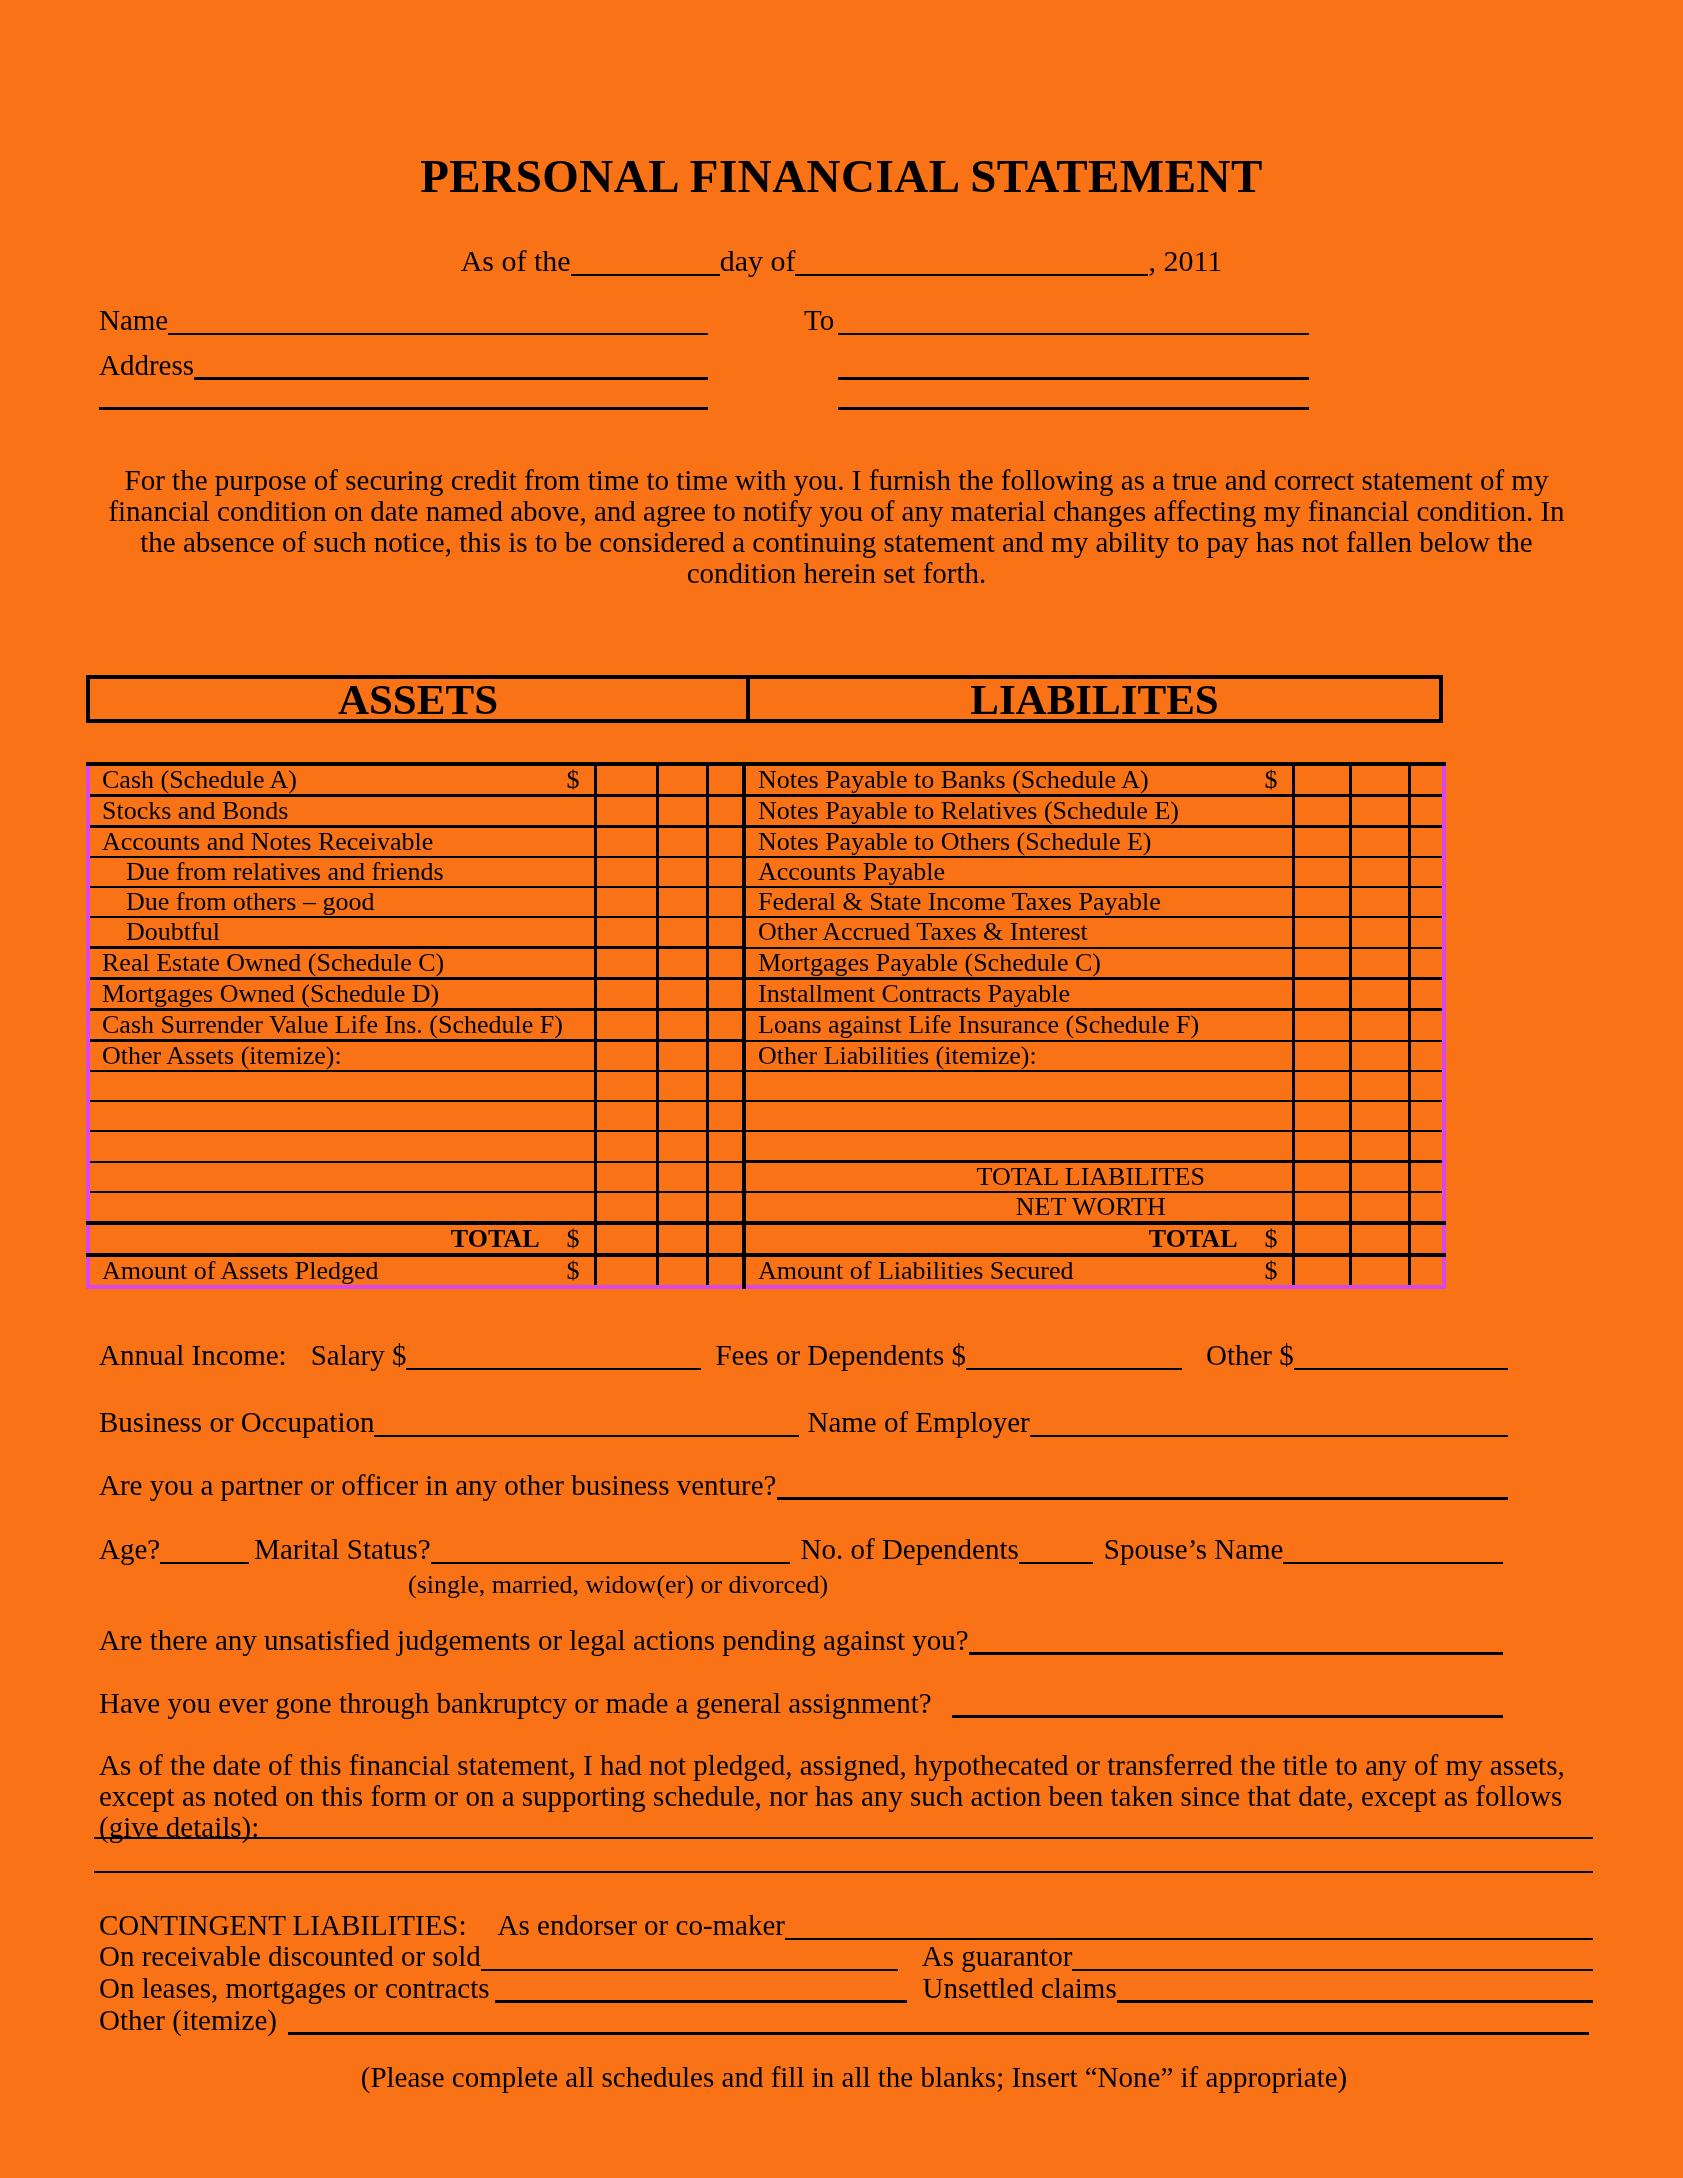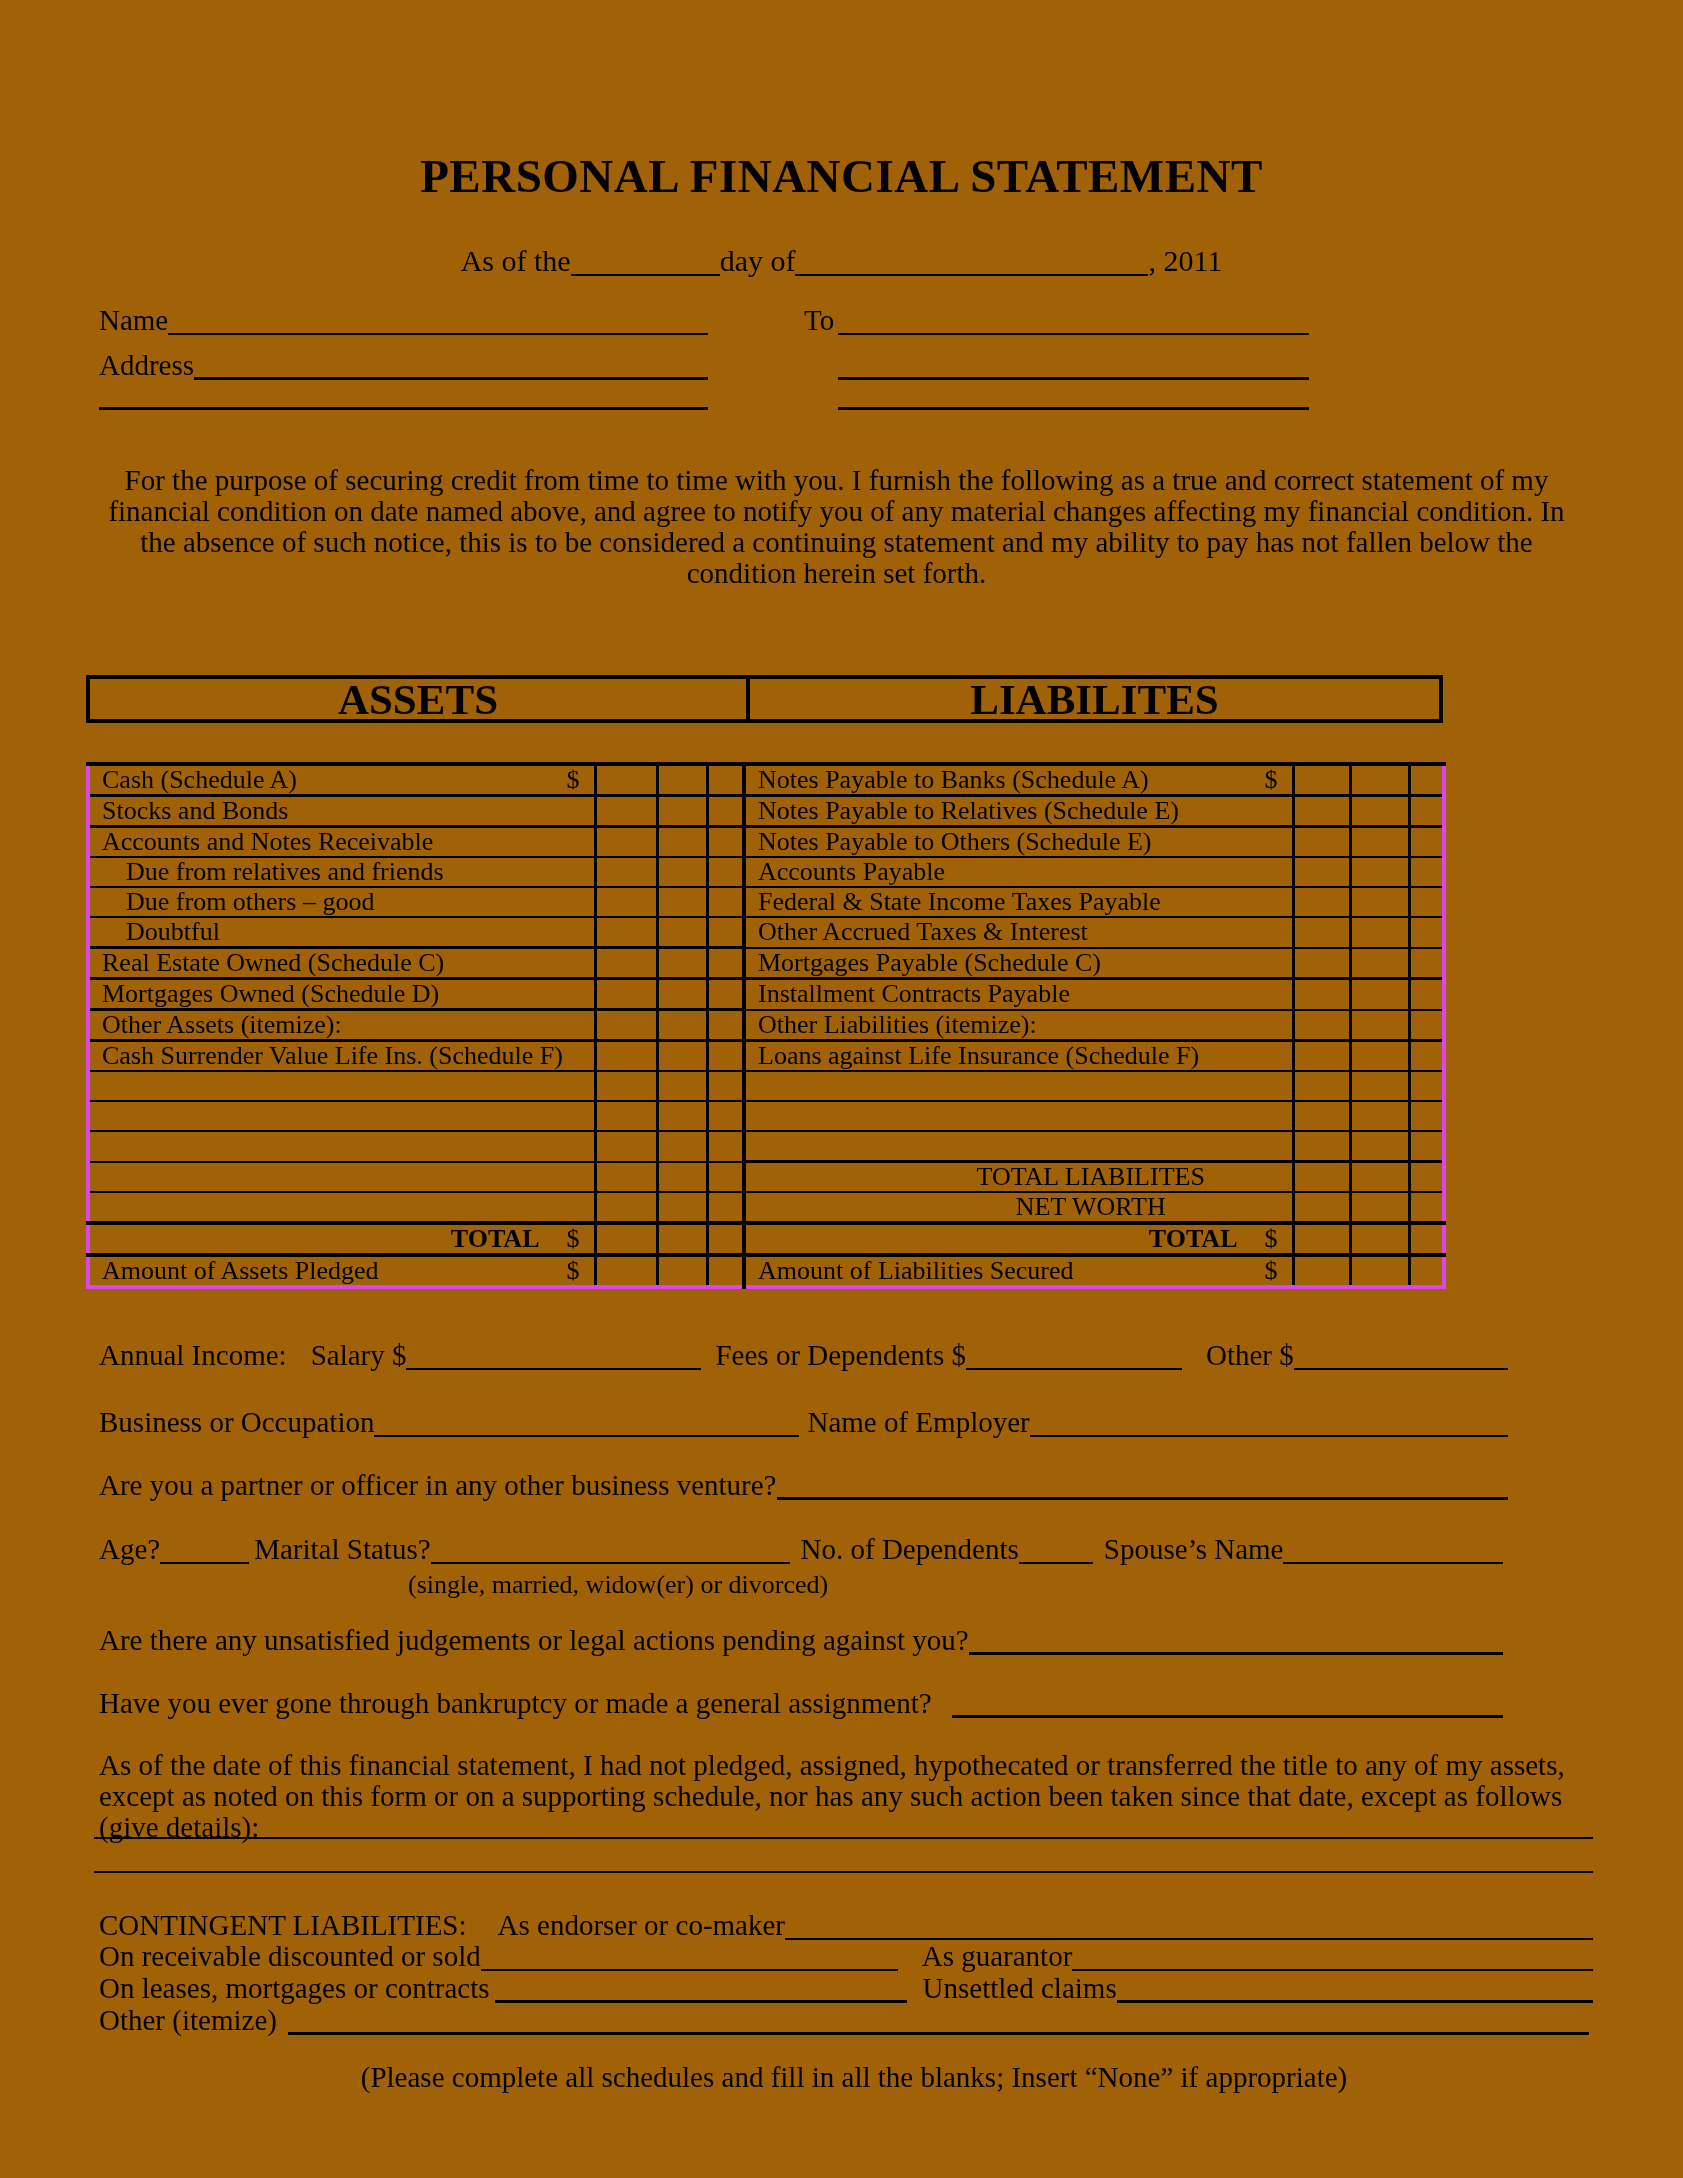--- a/index.html
+++ b/index.html
@@ -1,16 +1,16 @@
 <!DOCTYPE html>
 <html><head>
 <meta charset="utf-8">
 <style>
   html,body{margin:0;padding:0;background:#888;}
-  .page{position:relative;width:1683px;height:2178px;background:#a16207;color:#000;
+  .page{position:relative;width:1683px;height:2178px;background:#f97316;color:#000;
         font-family:"Liberation Serif","DejaVu Serif",serif;font-size:29px;overflow:hidden;}
   .abs{position:absolute;}
   
   .title{left:0;right:0;top:149px;text-align:center;font-size:47px;font-weight:bold;letter-spacing:0.5px;}
   
   .asof{left:0;right:0;top:244px;display:flex;justify-content:center;align-items:flex-end;font-size:30px;}
   .u{display:inline-block;border-bottom:2px solid #000;height:8px;margin-bottom:2px;}
   .u3{border-bottom-width:3px;}
   
   .nameblock{left:99px;top:301px;width:1210px;display:flex;}
@@ -194,38 +194,38 @@
             <td class="lbl bt3">Mortgages Owned (Schedule D)</td>
             <td class="amt bt3"></td>
             <td class="amt bt3"></td>
             <td class="amt bt3"></td>
             <td class="lbl bt3 llbl">Installment Contracts Payable</td>
             <td class="amt bt3"></td>
             <td class="amt bt3"></td>
             <td class="amt bt3"></td>
           </tr>
           <tr>
+            <td class="lbl bt3">Cash Surrender Value Life Ins. (Schedule F)</td>
+            <td class="amt bt3"></td>
+            <td class="amt bt3"></td>
+            <td class="amt bt3"></td>
+            <td class="lbl bt3 llbl">Loans against Life Insurance (Schedule F)</td>
+            <td class="amt bt3"></td>
+            <td class="amt bt3"></td>
+            <td class="amt bt3"></td>
+          </tr>
+          <tr>
             <td class="lbl bt3">Other Assets (itemize):</td>
             <td class="amt bt3"></td>
             <td class="amt bt3"></td>
             <td class="amt bt3"></td>
             <td class="lbl bt2 llbl">Other Liabilities (itemize):</td>
             <td class="amt bt2"></td>
             <td class="amt bt2"></td>
             <td class="amt bt2"></td>
-          </tr>
-          <tr>
-            <td class="lbl bt3">Cash Surrender Value Life Ins. (Schedule F)</td>
-            <td class="amt bt3"></td>
-            <td class="amt bt3"></td>
-            <td class="amt bt3"></td>
-            <td class="lbl bt3 llbl">Loans against Life Insurance (Schedule F)</td>
-            <td class="amt bt3"></td>
-            <td class="amt bt3"></td>
-            <td class="amt bt3"></td>
           </tr>
           <tr>
             <td class="lbl bt2"></td>
             <td class="amt bt2"></td>
             <td class="amt bt2"></td>
             <td class="amt bt2"></td>
             <td class="lbl bt2 llbl"></td>
             <td class="amt bt2"></td>
             <td class="amt bt2"></td>
             <td class="amt bt2"></td>

